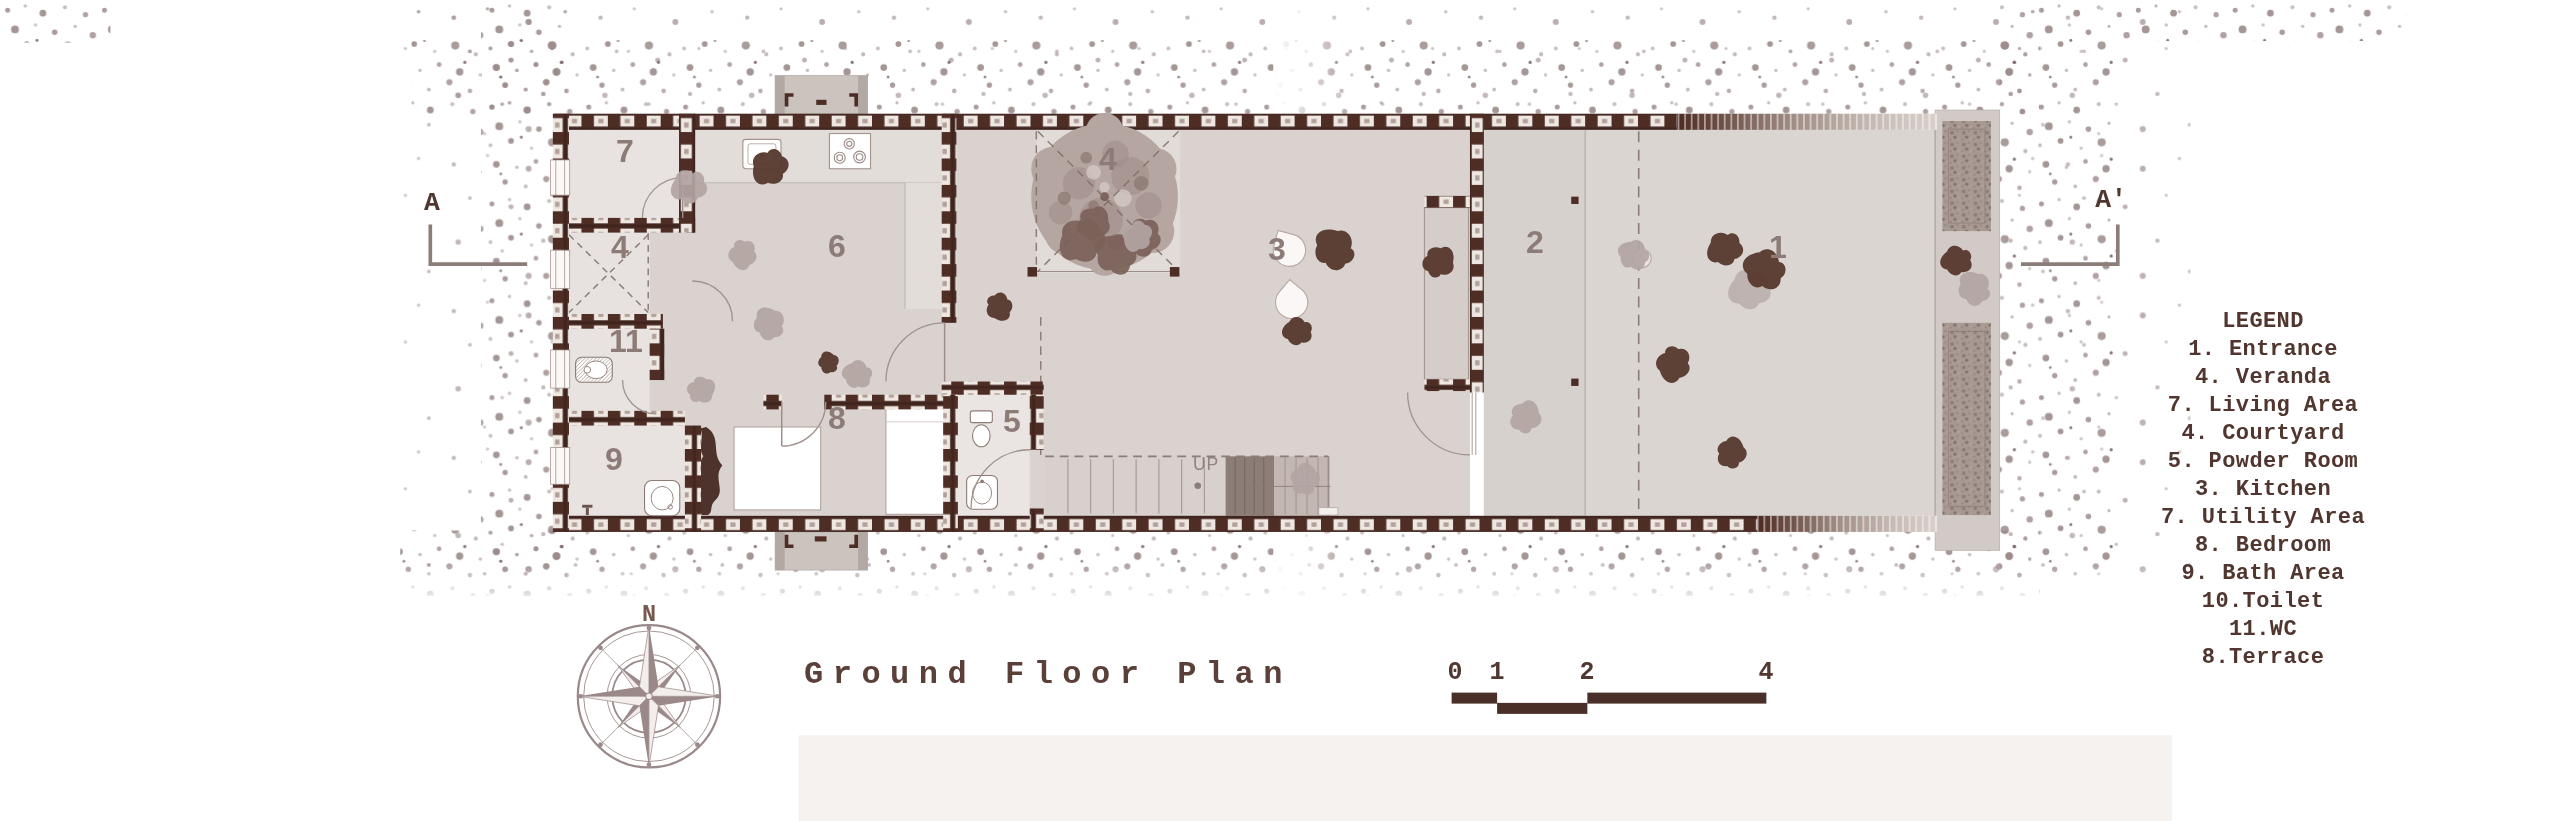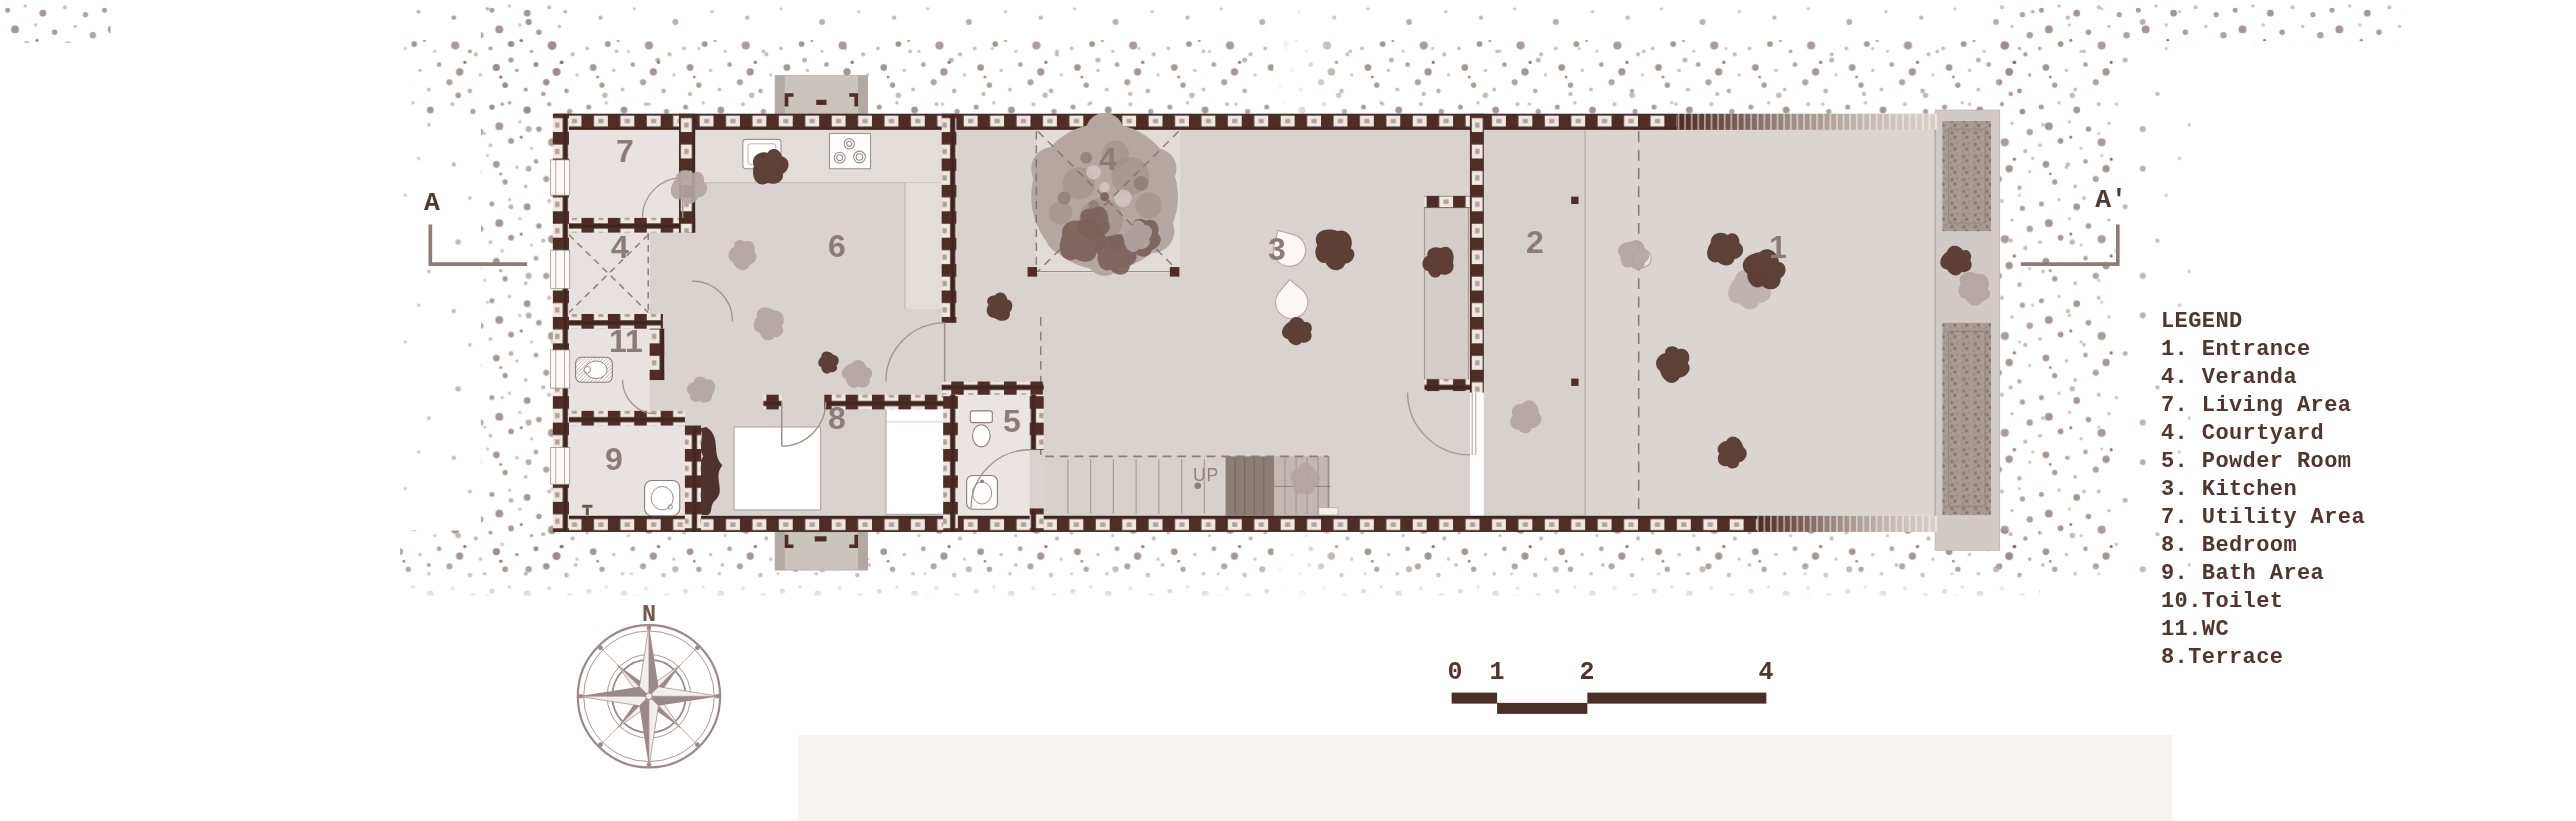--- a/index.html
+++ b/index.html
@@ -7,21 +7,21 @@
          font-family:"Liberation Mono","DejaVu Sans Mono",monospace;}
   .stage svg{position:absolute;left:0;top:0;}
   .txt{position:absolute;color:#503730;font-weight:bold;white-space:pre;
        font-family:"Liberation Mono","DejaVu Sans Mono",monospace;}
   .t-title{left:804px;top:656px;font-size:32px;letter-spacing:9.5px;color:#5b3f39;}
   .tick{font-size:25px;top:658px;transform:translateX(-50%);}
   .sect{font-size:26.4px;transform:translate(-50%,-50%);}
   .north{font-size:23.5px;color:#77584f;transform:translate(-50%,-50%);}
   .legend{position:absolute;left:2161px;top:308px;font-size:22px;font-weight:bold;
           color:#50362f;line-height:28px;letter-spacing:0.4px;
-          font-family:"Liberation Mono","DejaVu Sans Mono",monospace;}
+          font-family:"Liberation Mono","DejaVu Sans Mono",monospace;text-align:center;}
   .legend .lg-row{white-space:pre;}
   .lbl{position:absolute;transform:translate(-50%,-50%);color:#8d7b77;font-weight:bold;
        font-size:32px;font-family:"Liberation Sans","DejaVu Sans",sans-serif;}
   .up{position:absolute;transform:translate(-50%,-50%);color:#93827e;font-size:17.6px;
       letter-spacing:0.7px;font-family:"Liberation Sans","DejaVu Sans",sans-serif;}
 </style>
 </head>
 <body>
 
 <div class="stage">
@@ -511,20 +511,21 @@
   <circle r="4.5" fill="#f3eeec" stroke="#9b8889" stroke-width="1.5"></circle>
 </g>
 
 <g fill="#4a2f28">
   <rect x="1978" y="944" width="62" height="15"></rect>
   <rect x="2040" y="958" width="123" height="15"></rect>
   <rect x="2163" y="944" width="244" height="15"></rect>
 </g>
 </svg>
 
+<div class="txt t-title">Ground Floor Plan</div>
 
 <div class="legend">
   <div class="lg-row">LEGEND</div>
   <div class="lg-row">1. Entrance</div>
   <div class="lg-row">4. Veranda</div>
   <div class="lg-row">7. Living Area</div>
   <div class="lg-row">4. Courtyard</div>
   <div class="lg-row">5. Powder Room</div>
   <div class="lg-row">3. Kitchen</div>
   <div class="lg-row">7. Utility Area</div>
@@ -550,16 +551,16 @@
 <span class="lbl" style="left:837px;top:246px">6</span>
 <span class="lbl" style="left:626px;top:341px">11</span>
 <span class="lbl" style="left:614px;top:459px">9</span>
 <span class="lbl" style="left:837px;top:418px">8</span>
 <span class="lbl" style="left:1012px;top:421px">5</span>
 <span class="lbl" style="left:1108px;top:159px">4</span>
 <span class="lbl" style="left:1277px;top:249px">3</span>
 <span class="lbl" style="left:1535px;top:242px">2</span>
 <span class="lbl" style="left:1778px;top:247px">1</span>
 
-<span class="up" style="left:1206px;top:475px">UP</span>
+<span class="up" style="left:1206px;top:464px">UP</span>
 
 </div>
 
 
 </body></html>

